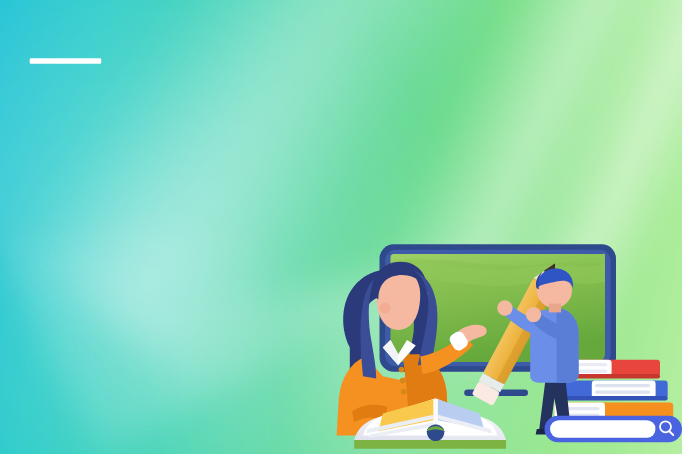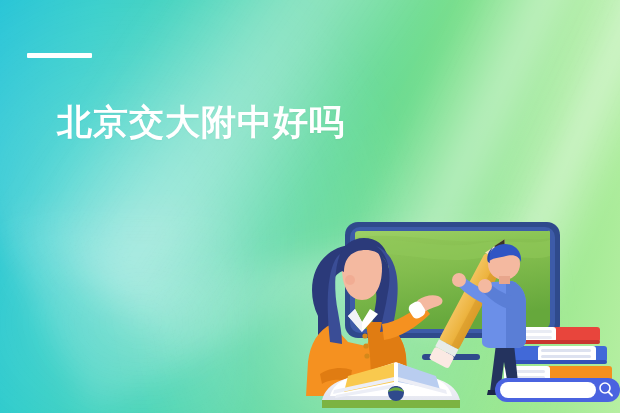--- a/index.html
+++ b/index.html
@@ -147,21 +147,20 @@
 <div class="banner">
 
   <div class="streak streak-a"></div>
   <div class="streak streak-b"></div>
   <div class="streak streak-c"></div>
   <div class="streak streak-d"></div>
   <div class="streak streak-e"></div>
   <div class="streak streak-f"></div>
 
   <div class="rule"></div>
-  <h1 class="headline">北京交大附中好吗</h1>
 
   <div class="illustration">
     <svg viewBox="0 0 320 217" xmlns="http://www.w3.org/2000/svg">
       <defs>
         <linearGradient id="boardGrad" x1="0" y1="0" x2="0.3" y2="1">
           <stop offset="0%" stop-color="#95c95c"></stop>
           <stop offset="45%" stop-color="#83bd4e"></stop>
           <stop offset="100%" stop-color="#66a83c"></stop>
         </linearGradient>
         <linearGradient id="boardWave" x1="0" y1="0" x2="1" y2="0.4">

